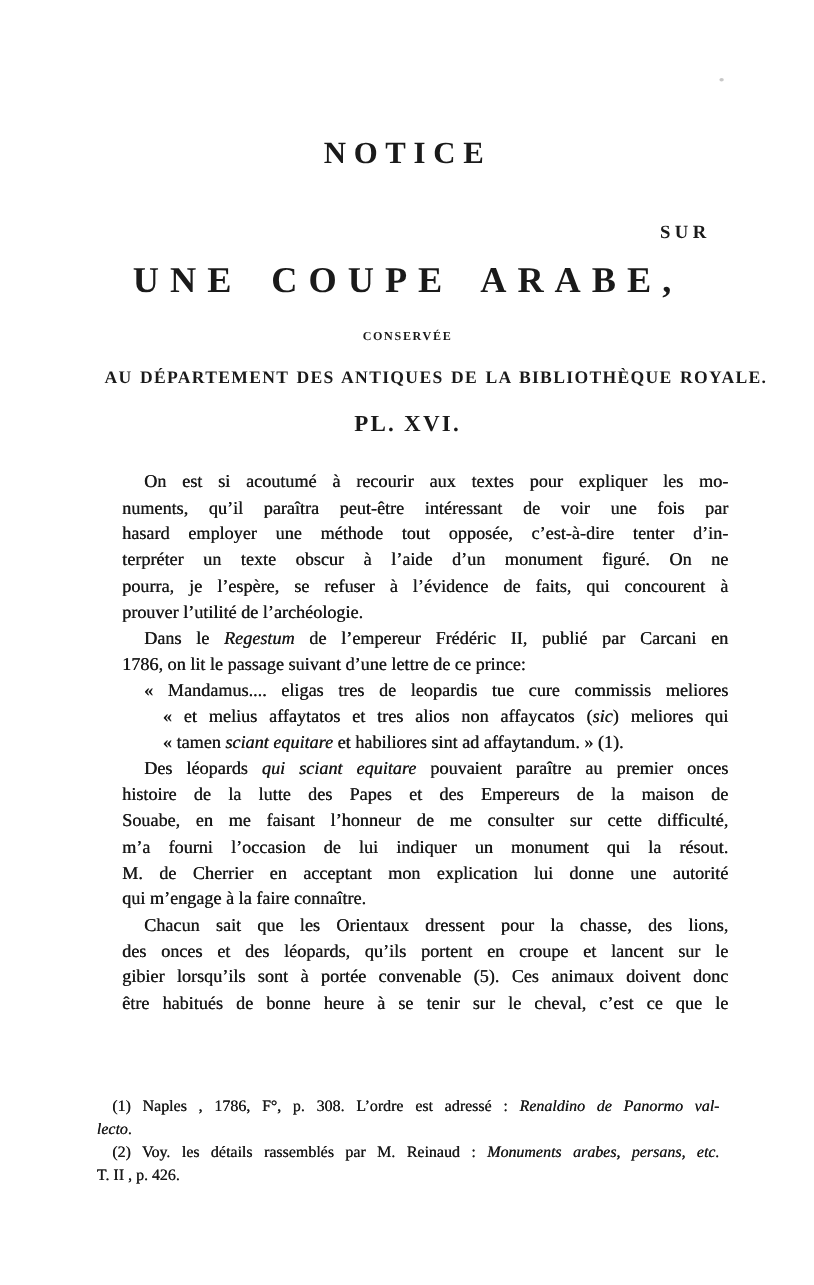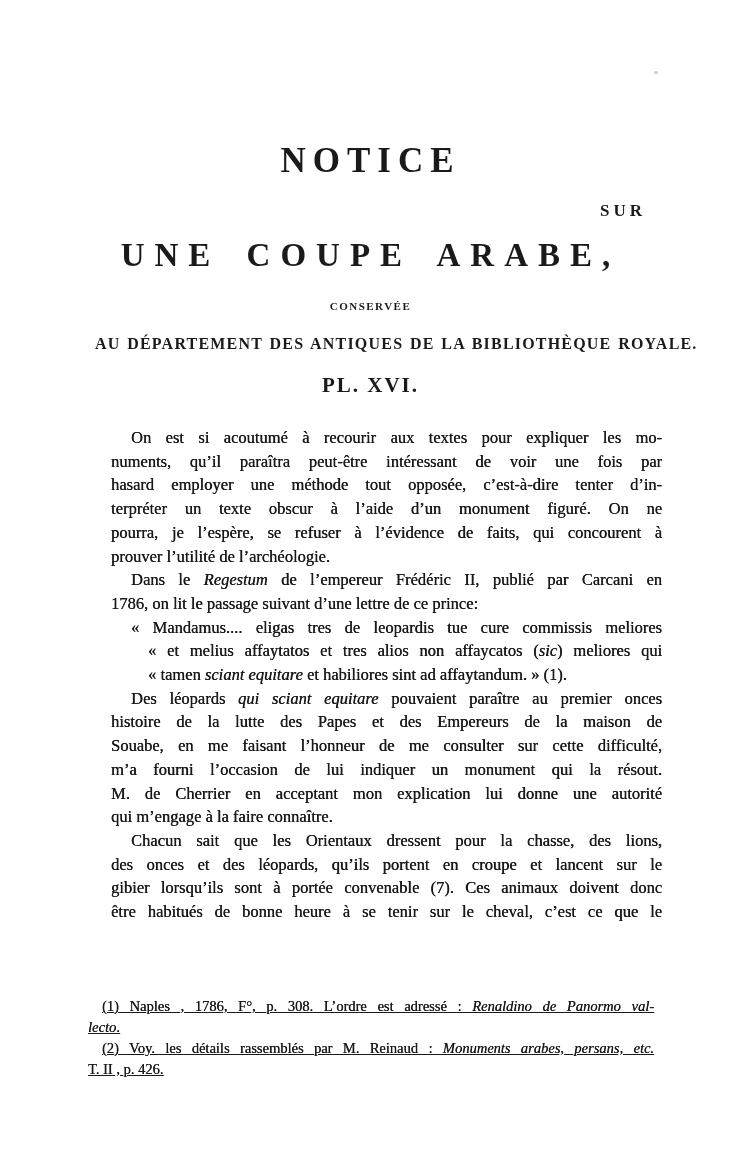--- a/index.html
+++ b/index.html
@@ -6,37 +6,36 @@
   html,body { margin:0; padding:0; background:var(--paper); }
   .page {
     position:relative; width:740px; height:1168px; overflow:hidden;
     background:var(--paper); color:var(--ink);
     font-family:"Liberation Serif","DejaVu Serif",serif;
   }
   .heading {
     position:absolute; left:95px; width:551px; margin:0;
     text-align:center; font-weight:bold; line-height:1; white-space:nowrap;
   }
-  .title       { top:143px; font-size:35px; letter-spacing:7px; }
+  .title       { top:126px; font-size:28px; letter-spacing:7px; }
   .connector   { top:202px; font-size:17px; letter-spacing:4px;text-align:right; }
   .maintitle   { top:239px; font-size:33px; letter-spacing:10px; word-spacing:8px; }
   .conserved   { top:301px; font-size:11px; letter-spacing:1.5px; }
   .department  { top:336px; font-size:16px; letter-spacing:1.2px; word-spacing:1.5px; }
   .plate       { top:375px; font-size:21px; letter-spacing:2px; }
 
   .body-block {
     position:absolute; left:111px; top:426px; width:551px;
     font-size:16.5px; line-height:23.7px;
     text-shadow:0.3px 0 0 currentColor;
   }
   .footnote-block {
     position:absolute; left:88px; top:996px; width:566px;
     font-size:14.5px; line-height:21px;
     text-shadow:0.25px 0 0 currentColor;
-    text-decoration:underline;
   }
   .para { margin:0; }
   .line { white-space:normal; }
   .line.justify { text-align:justify; text-align-last:justify; }
   .line.indent { text-indent:20px; }
   .footnote-block .line.indent { text-indent:14px; }
   .line.outdent { text-indent:-7px;margin-left:44px; }
   .italic { font-style:italic; }
   .speck {
     position:absolute; left:654px; top:71px; width:4px; height:3px;
@@ -76,21 +75,21 @@
         <div class="line indent justify"><span>Des léopards </span><span class="italic">qui sciant equitare</span><span> pouvaient paraître au premier onces</span></div>
         <div class="line justify"><span>histoire de la lutte des Papes et des Empereurs de la maison de</span></div>
         <div class="line justify"><span>Souabe, en me faisant l’honneur de me consulter sur cette difficulté,</span></div>
         <div class="line justify"><span>m’a fourni l’occasion de lui indiquer un monument qui la résout.</span></div>
         <div class="line justify"><span>M. de Cherrier en acceptant mon explication lui donne une autorité</span></div>
         <div class="line"><span>qui m’engage à la faire connaître.</span></div>
       </div>
       <div class="para">
         <div class="line indent justify"><span>Chacun sait que les Orientaux dressent pour la chasse, des lions,</span></div>
         <div class="line justify"><span>des onces et des léopards, qu’ils portent en croupe et lancent sur le</span></div>
-        <div class="line justify"><span>gibier lorsqu’ils sont à portée convenable (7). Ces animaux doivent donc</span></div>
+        <div class="line justify"><span>gibier lorsqu’ils sont à portée convenable (5). Ces animaux doivent donc</span></div>
         <div class="line justify"><span>être habitués de bonne heure à se tenir sur le cheval, c’est ce que le</span></div>
       </div>
     </div>
   <div class="footnote-block" id="footnote-block">
       <div class="para">
         <div class="line indent justify"><span>(1) Naples , 1786, F°, p. 308. L’ordre est adressé : </span><span class="italic">Renaldino de Panormo val-</span></div>
         <div class="line"><span class="italic">lecto</span><span>.</span></div>
       </div>
       <div class="para">
         <div class="line indent justify"><span>(2) Voy. les détails rassemblés par M. Reinaud : </span><span class="italic">Monuments arabes, persans, etc.</span></div>

